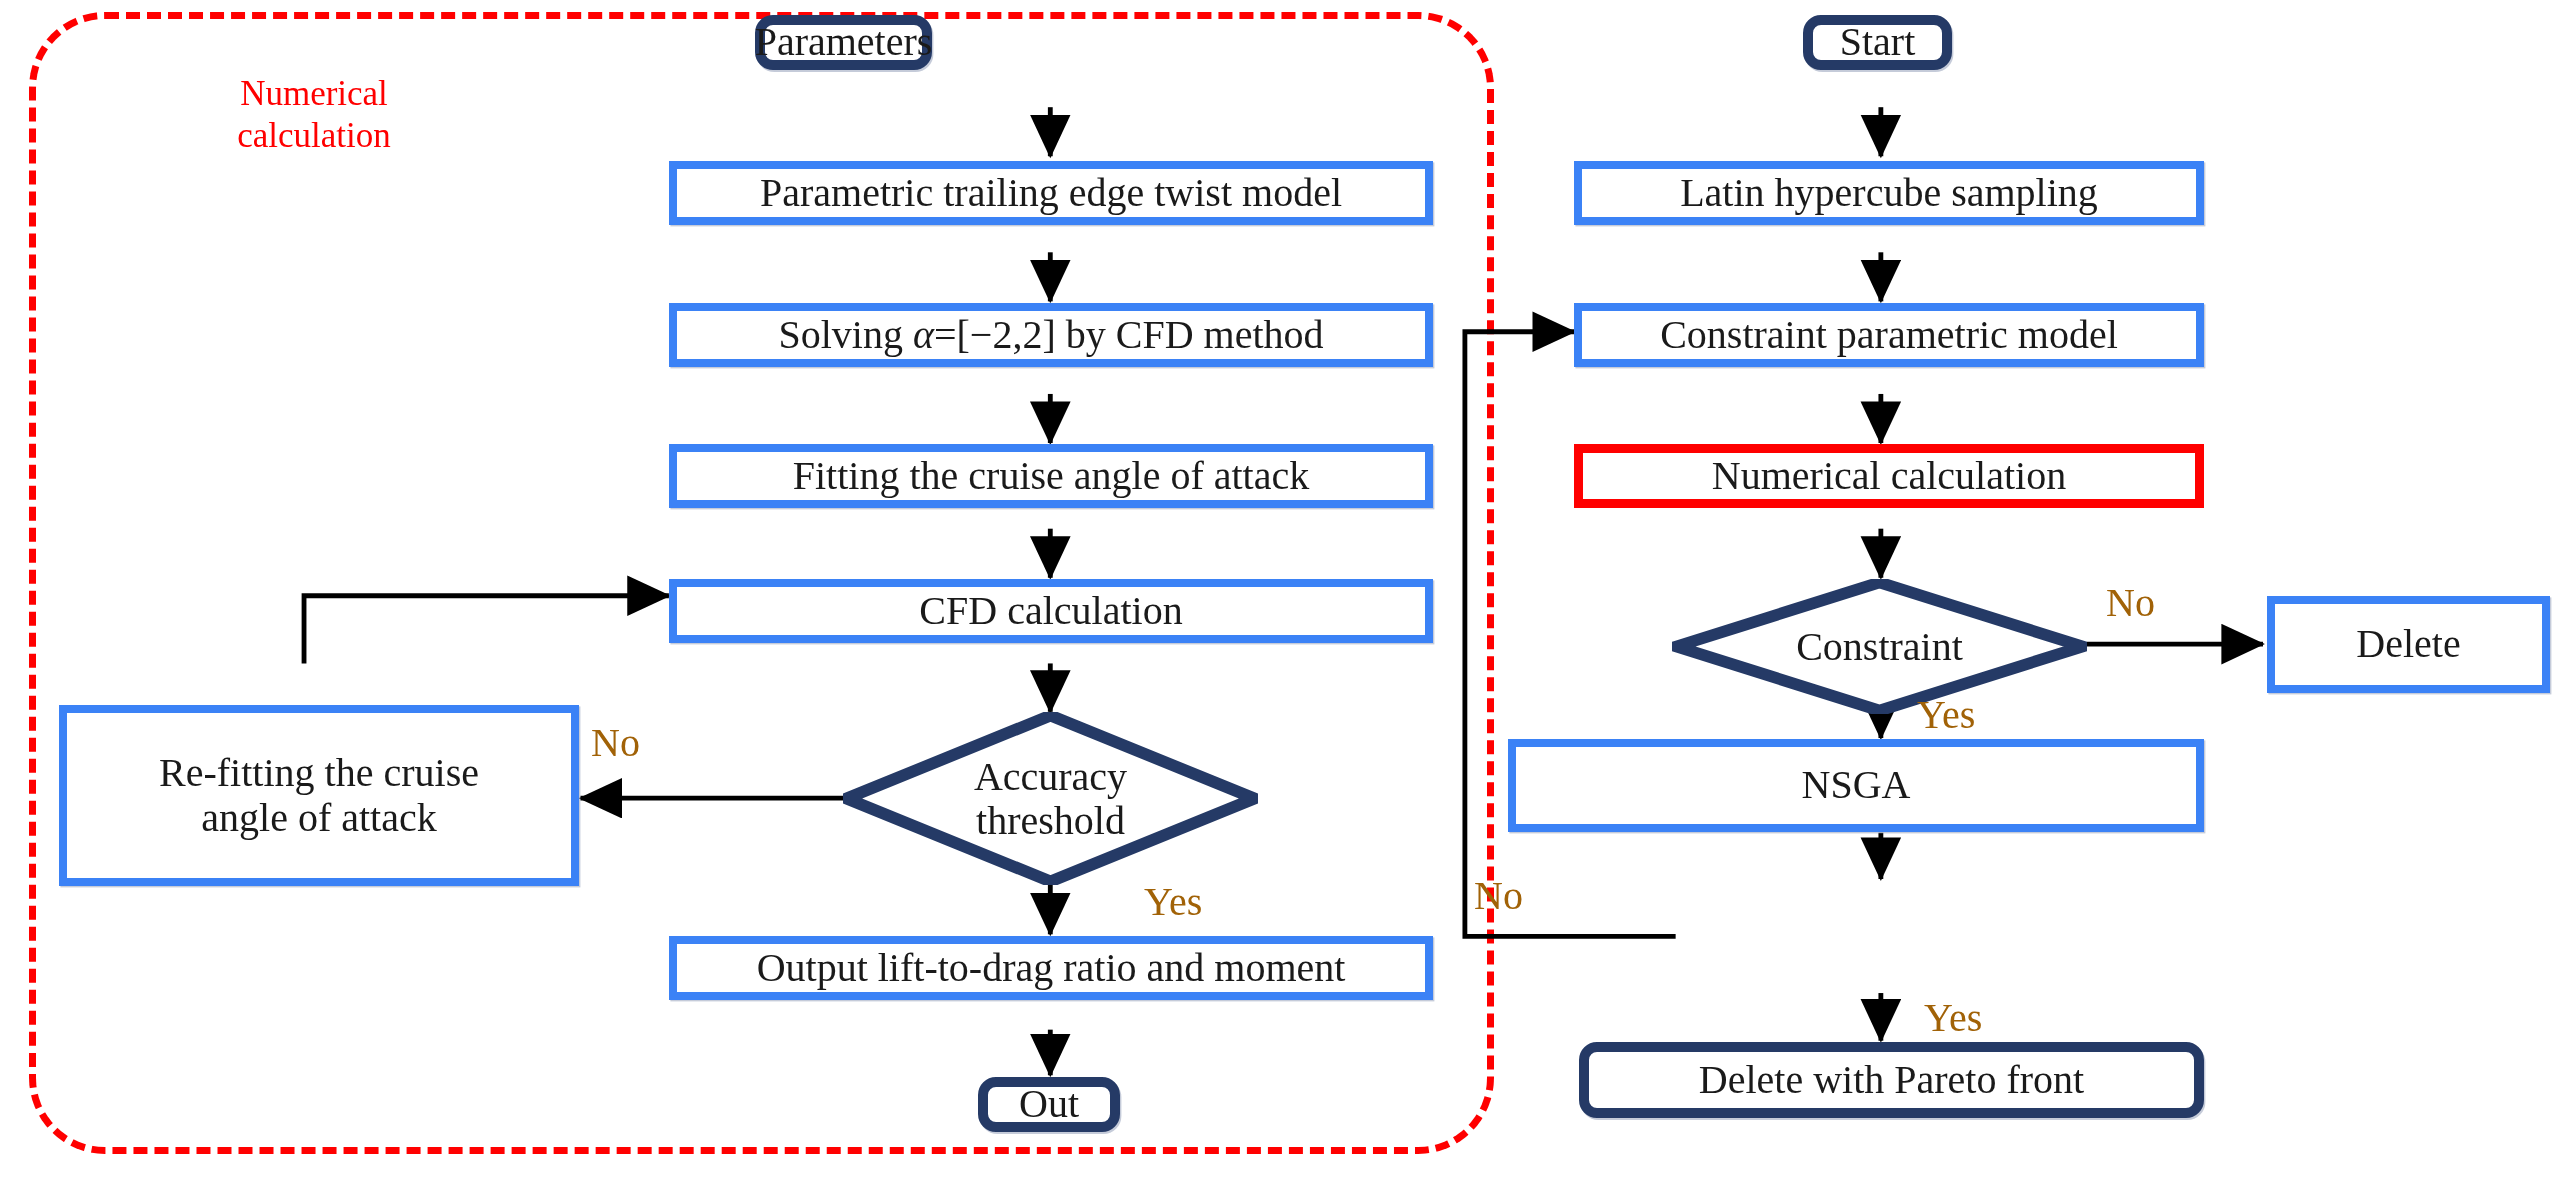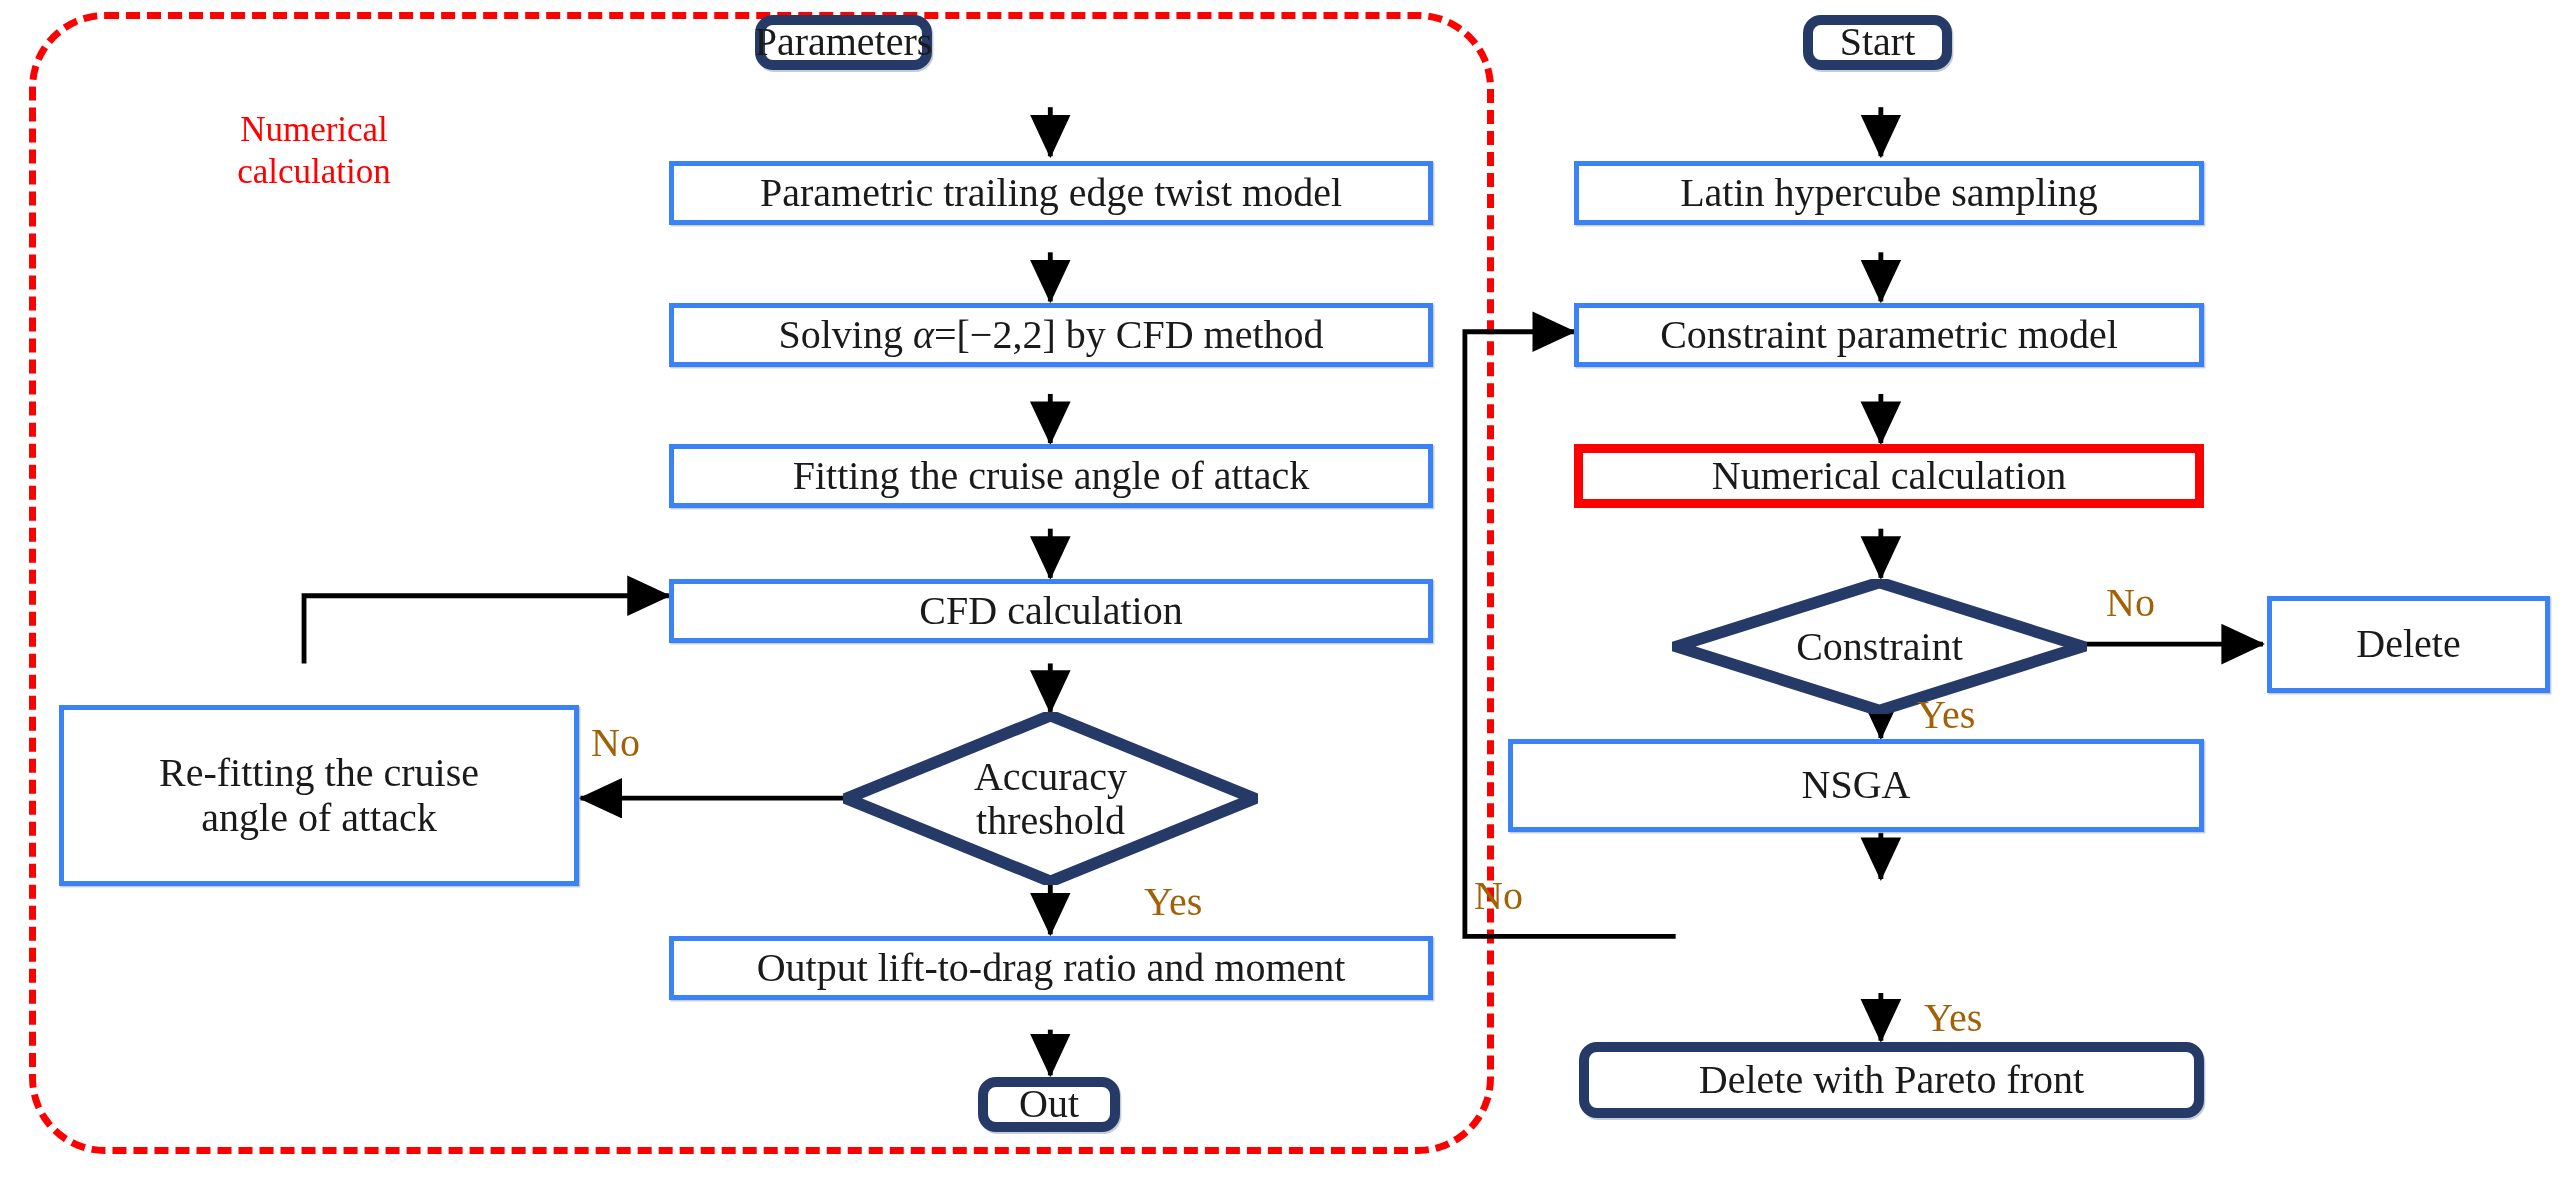--- a/index.html
+++ b/index.html
@@ -2,29 +2,29 @@
 <html style="font-size:11px"><head>
 <meta charset="utf-8">
 <style>
   html,body{margin:0;padding:0;background:#ffffff;}
   body{font-family:"Liberation Serif", serif;}
   #stage{position:relative;width:2576px;height:1179px;background:#fff;overflow:hidden;}
   svg#wires{position:absolute;left:0;top:0;width:2576px;height:1179px;pointer-events:none;}
   .node{position:absolute;box-sizing:border-box;background:#ffffff;
         display:flex;align-items:center;justify-content:center;text-align:center;
         color:#1a1a1a;line-height:1.12;}
-  .proc{border:5px solid #3b82f6;box-shadow:1.4px 1.4px 0 0 rgba(150,160,185,.55);}
+  .proc{border:8px solid #3b82f6;box-shadow:1.4px 1.4px 0 0 rgba(150,160,185,.55);}
   .term{border:10.4px solid #253a66;border-radius:18px;
         box-shadow:1.4px 2.1px 0 0 rgba(150,160,185,.55);}
   .redbox{border:9px solid #ff0000;}
   .dia{position:absolute;display:flex;align-items:center;justify-content:center;
        text-align:center;color:#1a1a1a;line-height:1.1;}
   .dia .dlabel{position:relative;z-index:3;}
   .edgelabel{position:absolute;color:#a16207;white-space:nowrap;}
-  .grouplabel{position:absolute;color:#ff0000;text-align:center;line-height:1.2;margin-top:36px;}
+  .grouplabel{position:absolute;color:#ff0000;text-align:center;line-height:1.2;}
   .dashzone{position:absolute;border:7.6px dashed #ff0000;border-radius:76px;
             box-sizing:border-box;background:transparent;}
   .t46{font-size:40px;}
 </style>
 </head>
 <body>
 
 <div id="stage">
 
   <div class="dashzone" style="left:29px;top:12.4px;width:1465px;height:1142px;"></div>

